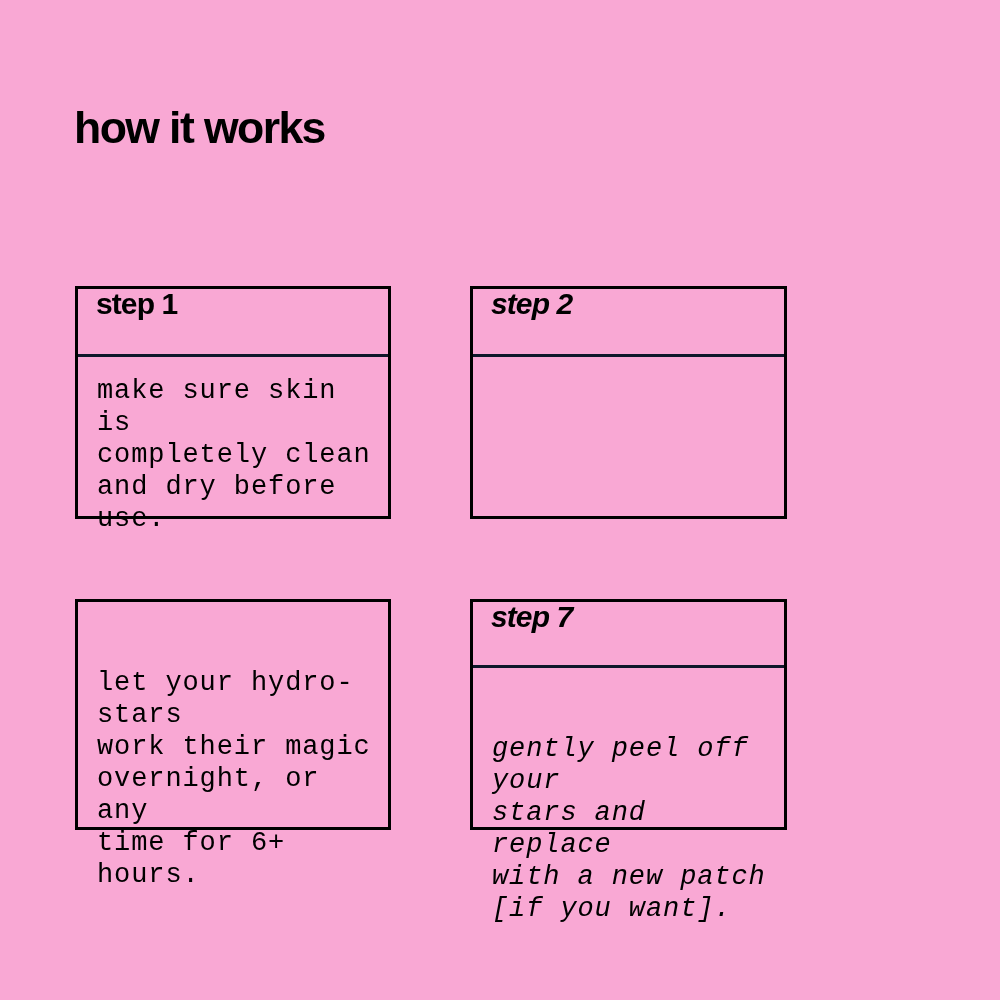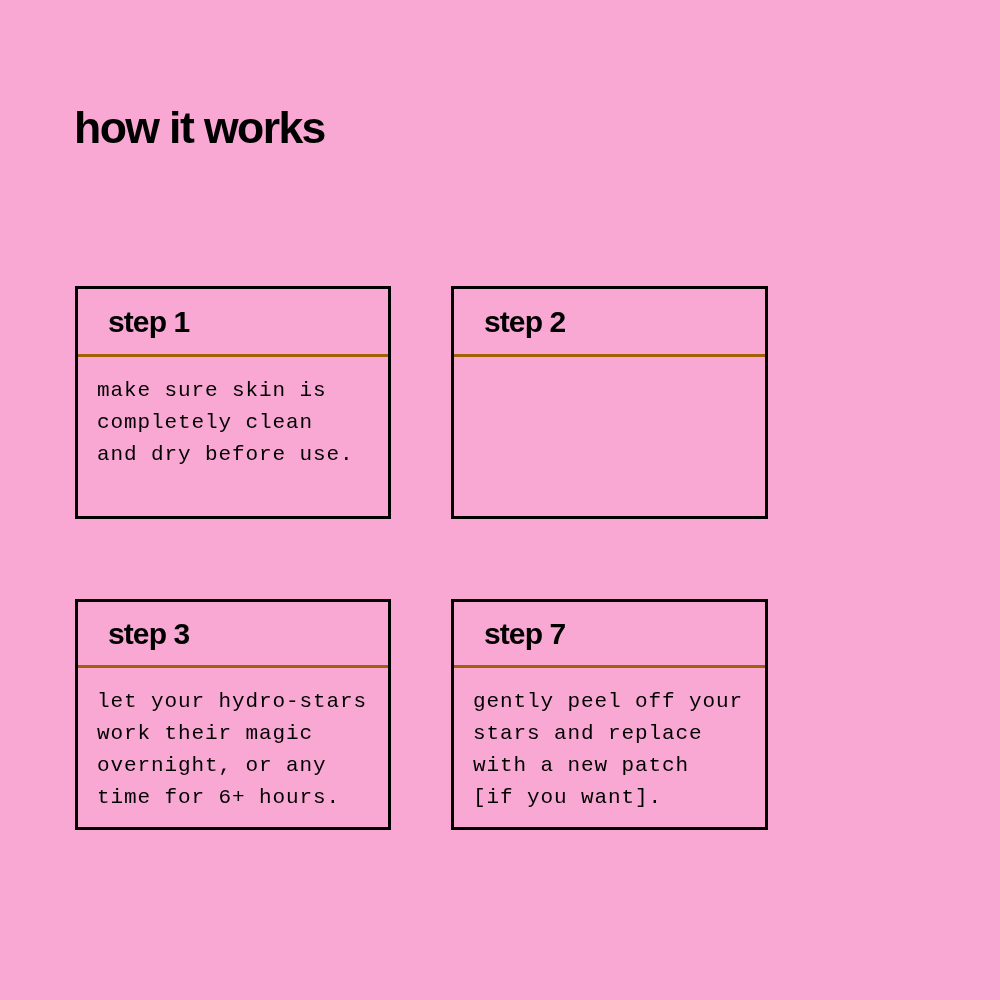--- a/index.html
+++ b/index.html
@@ -51,53 +51,52 @@
 
   .step-card {
     position: absolute;
     box-sizing: border-box;
     border: 3px solid #000000;
     background: transparent;
     width: 316px;
     height: 233px;
   }
   .step-card.col-1 { left: 0px; }
-  .step-card.col-2 { left: 376px; width: 317px; }
+  .step-card.col-2 { left: 395px; width: 317px; font-style: italic; }
   .step-card.row-1 { top: 0px;   height: 233px; }
   .step-card.row-2 { top: 313px; height: 231px; }
 
   .step-header {
     box-sizing: border-box;
     height: 68px;
-    border-bottom: 3px solid #a16207;
+    border-bottom: 3px solid #0f172a;
     display: flex;
-    align-items: center;
-    padding-left: 30px;
+    padding-left: 18px;
   }
   .step-card.row-2 .step-header { height: 66px; }
 
   .step-title {
     font-family: "Liberation Sans", sans-serif;
     font-size: 30px;
     font-weight: 700;
     color: #000000;
     letter-spacing: -0.9px;
     line-height: 30px;
     white-space: nowrap;
   }
 
   .step-body {
     box-sizing: border-box;
     padding: 18px 12px 0 19px;
   }
-  .step-card.row-2 .step-body { padding-top: 18px; }
+  .step-card.row-2 .step-body { padding-top: 18px; margin-top: 47px; }
 
   .step-text {
     font-family: "Liberation Mono", "DejaVu Sans Mono", monospace;
-    font-size: 21px;
+    font-size: 27px;
     font-weight: 400;
     color: #000000;
     line-height: 32px;
     letter-spacing: 0.9px;
     white-space: pre-line;
     margin: 0;
   }
 </style>
 </head>
 <body>
@@ -119,23 +118,20 @@
       </div>
     </div>
 
     <div class="step-card col-2 row-1">
       <div class="step-header">
         <span class="step-title">step 2</span>
       </div>
     </div>
 
     <div class="step-card col-1 row-2">
-      <div class="step-header">
-        <span class="step-title">step 3</span>
-      </div>
       <div class="step-body">
         <p class="step-text">let your hydro-stars
 work their magic
 overnight, or any
 time for 6+ hours.</p>
       </div>
     </div>
 
     <div class="step-card col-2 row-2">
       <div class="step-header">

